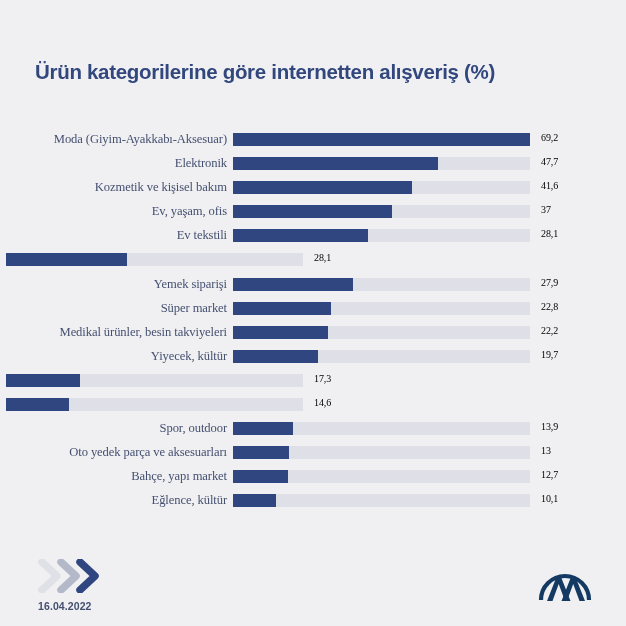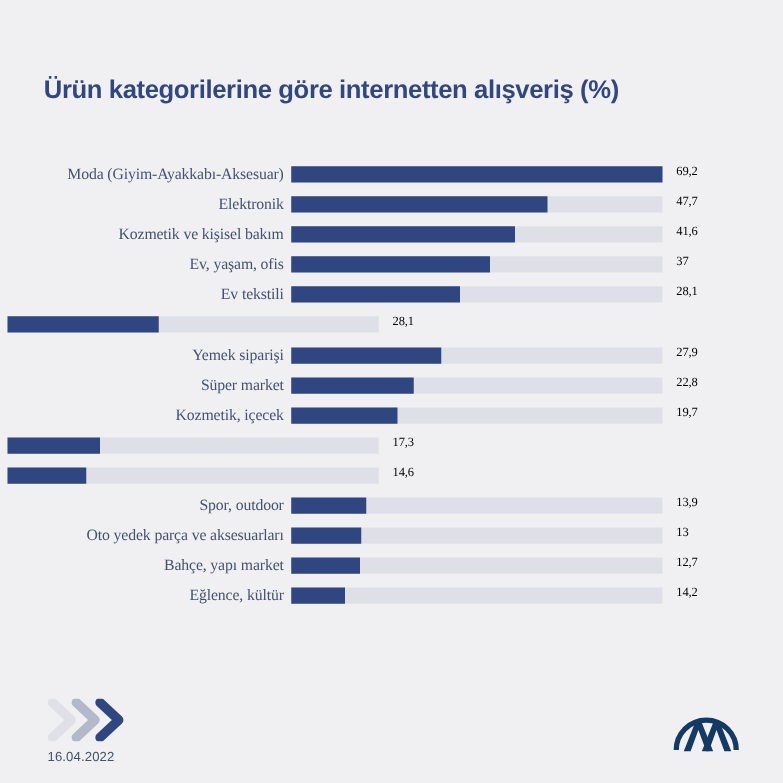--- a/index.html
+++ b/index.html
@@ -74,20 +74,21 @@
     white-space: nowrap;
     letter-spacing: -0.1px;
     line-height: 1;
   }
   .footer {
     position: absolute;
     left: 0;
     top: 548px;
     width: 626px;
     height: 78px;
+    font-weight: bold;
   }
   .chevron-logo {
     position: absolute;
     left: 38px;
     top: 11px;
     width: 80px;
     height: 34px;
   }
   .footer-date {
     position: absolute;
@@ -162,21 +163,28 @@
         <div class="row-value">27,9</div>
       </div>
       <div class="row">
         <div class="row-label">Süper market</div>
         <div class="bar-track">
           <div class="bar-fill" style="width: 32.948%;"></div>
         </div>
         <div class="row-value">22,8</div>
       </div>
       <div class="row">
-        <div class="row-label">Kozmetik, içecek</div>
+        <div class="row-label">Medikal ürünler, besin takviyeleri</div>
+        <div class="bar-track">
+          <div class="bar-fill" style="width: 32.0809%;"></div>
+        </div>
+        <div class="row-value">22,2</div>
+      </div>
+      <div class="row">
+        <div class="row-label">Yiyecek, kültür</div>
         <div class="bar-track">
           <div class="bar-fill" style="width: 28.4682%;"></div>
         </div>
         <div class="row-value">19,7</div>
       </div>
       <div class="row">
         <div class="bar-track">
           <div class="bar-fill" style="width: 25%;"></div>
         </div>
         <div class="row-value">17,3</div>
@@ -206,21 +214,21 @@
         <div class="bar-track">
           <div class="bar-fill" style="width: 18.3526%;"></div>
         </div>
         <div class="row-value">12,7</div>
       </div>
       <div class="row">
         <div class="row-label">Eğlence, kültür</div>
         <div class="bar-track">
           <div class="bar-fill" style="width: 14.5954%;"></div>
         </div>
-        <div class="row-value">14,2</div>
+        <div class="row-value">10,1</div>
       </div>
     </div>
 
   <div class="footer">
     <div class="chevron-logo">
       <svg viewBox="0 0 80 34" width="80" height="34" xmlns="http://www.w3.org/2000/svg">
         <path d="M4 3 L19 17 L4 31" fill="none" stroke="#e0e1e6" stroke-width="7.5" stroke-linecap="round" stroke-linejoin="round"></path>
         <path d="M23 3 L38 17 L23 31" fill="none" stroke="#b3b9c9" stroke-width="7.5" stroke-linecap="round" stroke-linejoin="round"></path>
         <path d="M42 3 L57 17 L42 31" fill="none" stroke="#2f4680" stroke-width="7.5" stroke-linecap="round" stroke-linejoin="round"></path>
       </svg>

